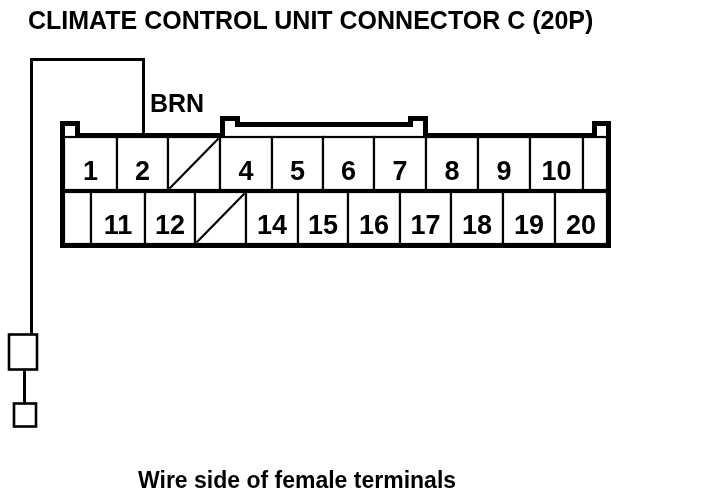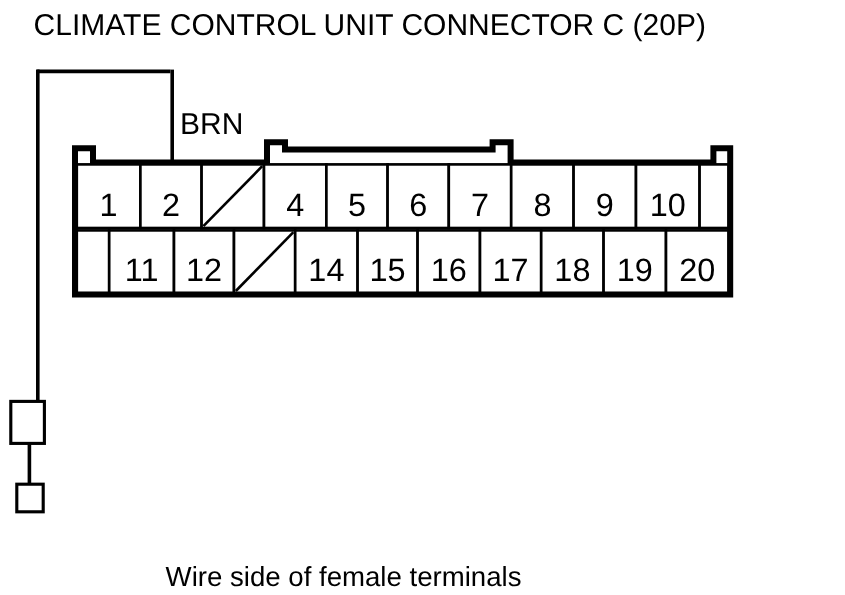--- a/index.html
+++ b/index.html
@@ -7,20 +7,21 @@
     padding: 0;
     background: #ffffff;
   }
   #page {
     position: relative;
     width: 704px;
     height: 496px;
     background: #ffffff;
     overflow: hidden;
     font-family: "Liberation Sans", sans-serif;
+    font-weight: bold;
   }
   #diagram-svg {
     position: absolute;
     left: 0;
     top: 0;
     width: 704px;
     height: 496px;
   }
   .title-text {
     font-family: "Liberation Sans", sans-serif;

